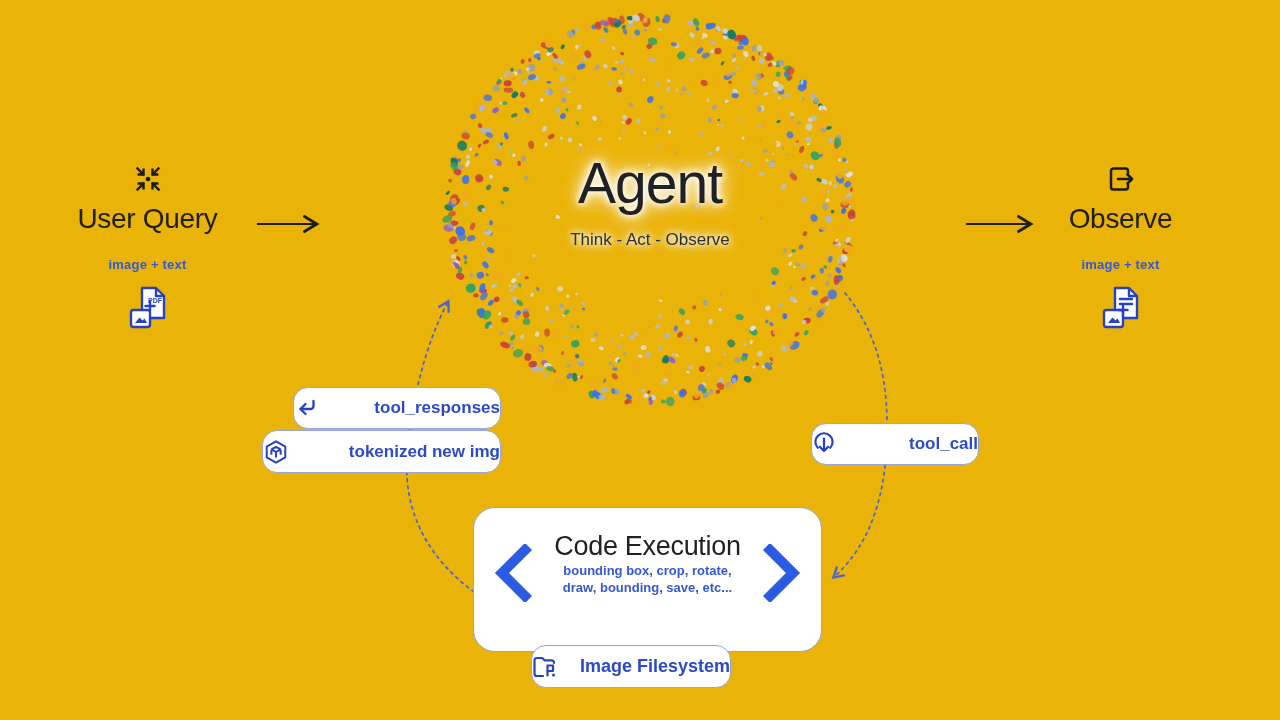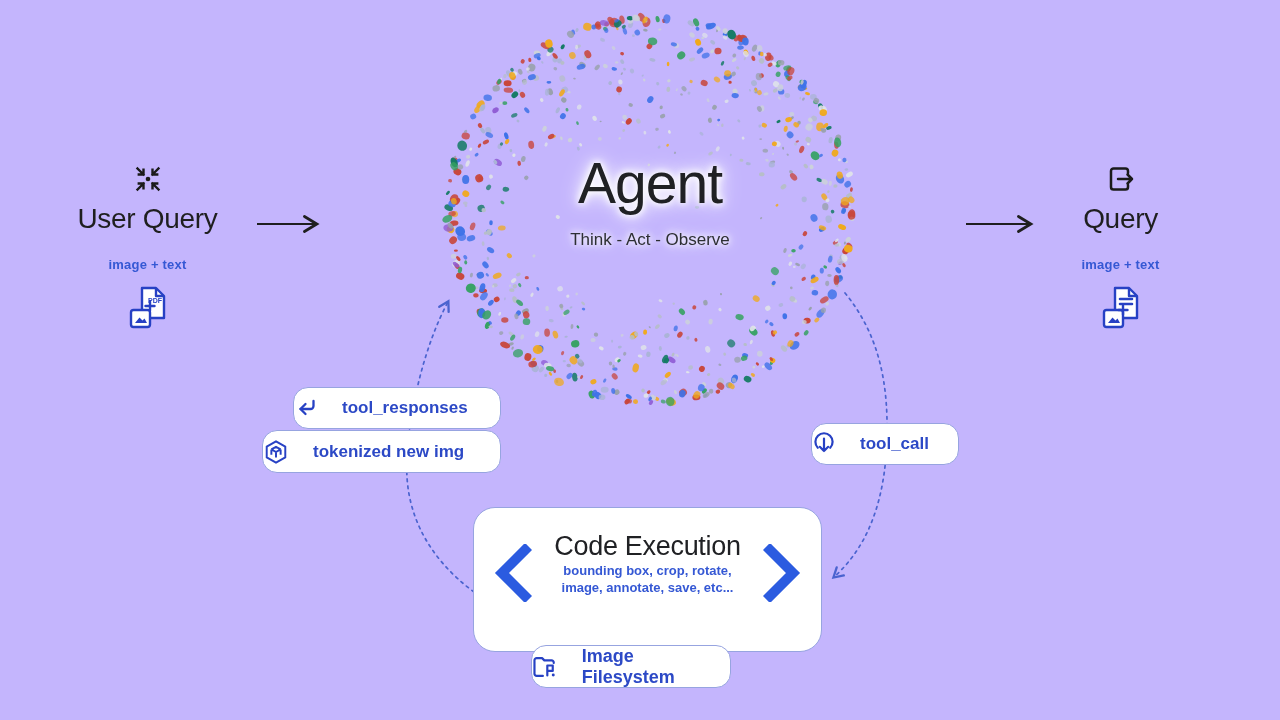--- a/index.html
+++ b/index.html
@@ -6,21 +6,21 @@
     --ink:#1f1f1f;
     --accent-text:#2c49c6;
     --icon-blue:#2741c4;
     --border-blue:#97a4e0;
     --chevron-blue:#2b5be0;
     --dash-blue:#4a63cf;
     --subtitle-blue:#3558d4;
   }
   *{margin:0;padding:0;box-sizing:border-box;}
   body{background:#fff;font-family:"Liberation Sans",sans-serif;}
-  .stage{position:relative;width:1280px;height:720px;background:#c4b5fd;overflow:hidden;}
+  .stage{position:relative;width:1280px;height:720px;background:#eab308;overflow:hidden;}
 
   
   #sphere-svg{position:absolute;left:430px;top:8px;z-index:0;overflow:visible;}
   #overlay-svg{position:absolute;left:0;top:0;z-index:1;pointer-events:none;}
 
   
   .side-node{position:absolute;z-index:2;display:flex;flex-direction:column;align-items:center;}
   .side-node .big-icon{margin-bottom:8px;}
   .node-title{font-size:28px;font-weight:500;color:var(--ink);letter-spacing:-0.3px;}
   .node-sub{font-size:13px;font-weight:bold;color:var(--subtitle-blue);margin-top:22px;letter-spacing:0.2px;}
@@ -29,26 +29,26 @@
   #output-node{left:1028px;top:163px;width:185px;}
 
   
   .agent-node{position:absolute;left:450px;top:150px;width:400px;z-index:2;text-align:center;pointer-events:none;}
   .agent-title{font-size:57px;font-weight:500;color:#202124;letter-spacing:-1px;
     text-shadow:0 0 6px #fff,0 0 10px #fff,0 0 16px #fff,0 0 24px #fff;}
   .agent-sub{font-size:17px;font-weight:400;color:#2d2f33;margin-top:14px;
     text-shadow:0 0 6px #fff,0 0 10px #fff,0 0 18px #fff;}
 
   
-  .pill{position:absolute;z-index:2;display:flex;align-items:center;justify-content:flex-start;gap:24px;
+  .pill{position:absolute;z-index:2;display:flex;align-items:center;justify-content:space-between;gap:8px;
     background:#fff;border:1.6px solid var(--border-blue);border-radius:15px;
     color:var(--accent-text);font-size:17px;font-weight:600;}
   #pill-tool-responses{left:293px;top:387px;width:208px;height:42px;}
   #pill-tokenized{left:262px;top:430px;width:239px;height:43px;}
-  #pill-tool-call{left:811px;top:423px;width:148px;height:42px;}
+  #pill-tool-call{left:811px;top:423px;width:168px;height:42px;}
   #pill-filesystem{left:531px;top:645px;width:200px;height:43px;z-index:4;font-size:18px;}
 
   
   .code-box{position:absolute;left:473px;top:507px;width:349px;height:145px;z-index:3;
     background:#fff;border:1.6px solid var(--border-blue);border-radius:22px;
     display:flex;align-items:flex-start;justify-content:space-between;padding:22px 18px 0 18px;}
   .code-center{flex:1;text-align:center;}
   .code-title{font-size:27px;line-height:32px;font-weight:500;color:#202124;letter-spacing:-0.3px;}
   .code-desc{font-size:13px;line-height:17px;font-weight:600;color:var(--subtitle-blue);}
   .chev{margin-top:14px;flex:0 0 auto;}
@@ -857,21 +857,21 @@
     <div class="agent-sub">Think - Act - Observe</div>
   </div>
 
   <div class="side-node" id="output-node">
     <svg class="big-icon" width="32" height="32" viewBox="0 0 32 32">
       <g stroke="#1a1a1a" stroke-width="2.5" fill="none" stroke-linecap="round" stroke-linejoin="round">
         <path d="M23 10 V8 a2.6 2.6 0 0 0 -2.6 -2.6 H8.6 A2.6 2.6 0 0 0 6 8 v16 a2.6 2.6 0 0 0 2.6 2.6 H20.4 A2.6 2.6 0 0 0 23 24 v-2"></path>
         <path d="M13 16 H27 M27 16 L22.5 11.5 M27 16 L22.5 20.5"></path>
       </g>
     </svg>
-    <div class="node-title">Query</div>
+    <div class="node-title">Observe</div>
     <div class="node-sub">image + text</div>
     <svg class="doc-icon" width="52" height="50" viewBox="0 0 52 50">
       <g stroke="#2741c4" stroke-width="2.4" fill="none" stroke-linejoin="round">
         <path d="M20 4 H34 L42 12 V34 H20 Z" fill="#fff"></path>
         <path d="M34 4 V12 H42"></path>
       </g>
       <g stroke="#2741c4" stroke-width="2.6" stroke-linecap="round">
         <path d="M25 15 H37 M25 20 H37"></path>
       </g>
       <g stroke="#2741c4" stroke-width="2.4" fill="none" stroke-linejoin="round">
@@ -917,21 +917,21 @@
   <div class="code-box">
     <svg class="chev" width="40" height="58" viewBox="0 0 40 58">
       <path d="M33 6 L10 29 L33 52" fill="none" stroke="#2b5be0" stroke-width="10" stroke-linecap="square"></path>
     </svg>
     <div class="code-center">
       <div class="code-title">
         <div>Code Execution</div>
       </div>
       <div class="code-desc">
         <div>bounding box, crop, rotate,</div>
-        <div>image, annotate, save, etc...</div>
+        <div>draw, bounding, save, etc...</div>
       </div>
     </div>
     <svg class="chev" width="40" height="58" viewBox="0 0 40 58">
       <path d="M7 6 L30 29 L7 52" fill="none" stroke="#2b5be0" stroke-width="10" stroke-linecap="square"></path>
     </svg>
   </div>
 
   <div class="pill" id="pill-filesystem">
     <svg width="26" height="24" viewBox="0 0 26 24">
       <g stroke="#2741c4" stroke-width="2.2" fill="none" stroke-linecap="round" stroke-linejoin="round">

